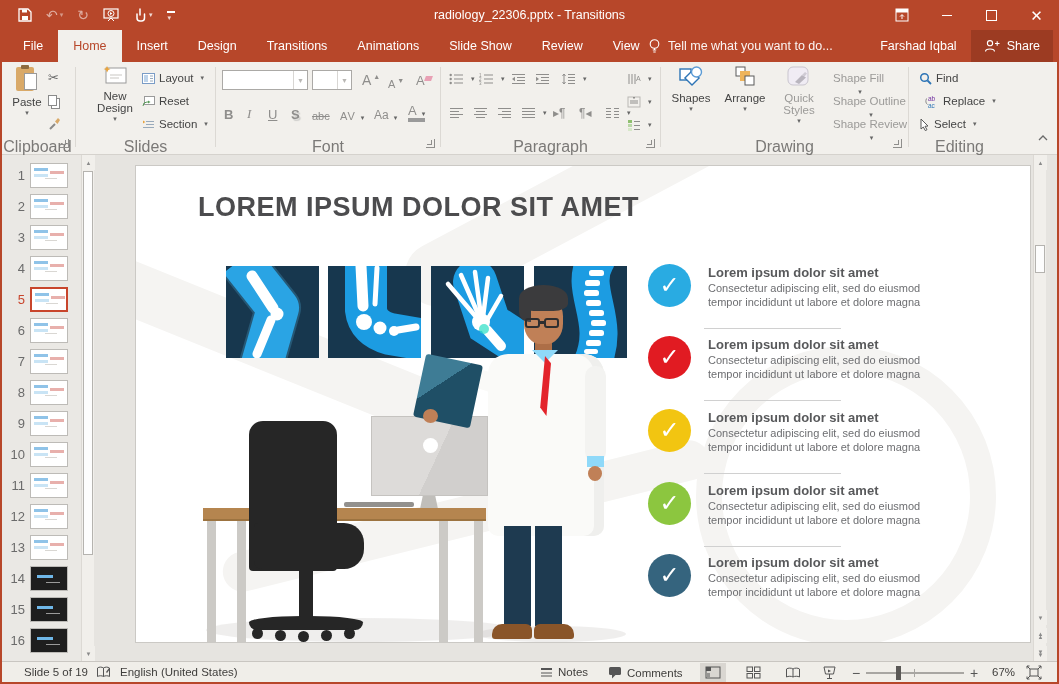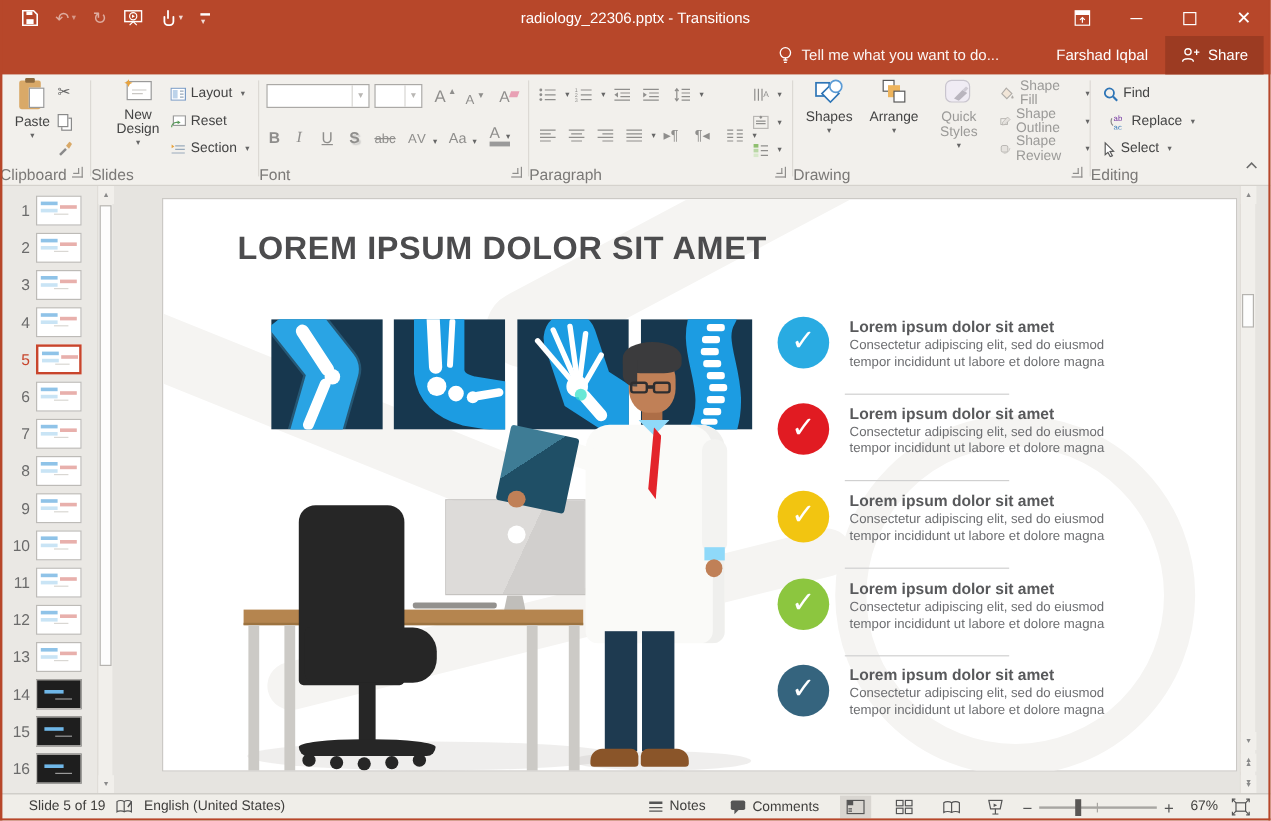--- a/index.html
+++ b/index.html
@@ -31,30 +31,30 @@
   .tab { padding:0 15px; height:32px; line-height:32px; font-size:12.5px; color:#fff; }
   .tab.active { background:#F2F0EC; color:#B7472A; }
   .tellme { position:absolute; left:648px; top:0; height:32px; display:flex; align-items:center; gap:7px; color:rgba(255,255,255,.95); font-size:12.5px; }
   .tabright { position:absolute; right:6px; top:0; height:32px; display:flex; align-items:center; gap:14px; }
   .username { color:#fff; font-size:12.5px; }
   .sharebtn { height:32px; background:#9C3B22; color:#fff; display:flex; align-items:center; gap:7px; padding:0 13px; font-size:12.5px; }
 
   
   .ribbon { position:absolute; left:0; top:62px; width:1059px; height:93px; background:#F2F0EC; border-bottom:1px solid #D5D2CD; z-index:18; }
   .vsep { position:absolute; top:5px; width:1px; height:80px; background:#DCD9D4; }
-  .grplabel { position:absolute; top:76px; font-size:13px; color:#7B7977; width:100%; text-align:left; }
+  .grplabel { position:absolute; top:76px; font-size:16px; color:#7B7977; width:100%; text-align:center; }
   .grp { position:absolute; top:0; height:93px; }
   .launcher { position:absolute; top:77px; width:9px; height:9px; border-right:1px solid #8F8E8C; border-bottom:1px solid #8F8E8C; }
   .launcher::after { content:""; position:absolute; right:2px; bottom:2px; width:4px; height:4px; border-right:1px solid #8F8E8C; border-bottom:1px solid #8F8E8C; }
   .bigbtn { position:absolute; top:3px; width:50px; height:70px; display:flex; flex-direction:column; align-items:center; justify-content:flex-start; font-size:11.5px; color:#444; text-align:center; }
   .bigbtn .lbl { margin-top:3px; line-height:12px; }
   .dd::after { content:"▾"; font-size:7px; color:#666; display:block; margin-top:1px; }
   .ddr::after { content:"▾"; font-size:7px; color:#666; margin-left:3px; }
   .smbtn { position:absolute; display:flex; align-items:center; gap:4px; font-size:11.5px; color:#444; height:20px; }
-  .smbtn.gray { color:#9B9A98; }
+  .smbtn.gray { color:#9B9A98;flex-direction:column; }
   .combo { position:absolute; height:20px; background:#fff; border:1px solid #ABA9A6; }
   .combo .arr { position:absolute; right:0; top:0; width:14px; height:100%; border-left:1px solid #D8D6D3; color:#B9B7B4; font-size:7px; display:flex; align-items:center; justify-content:center; }
   .fbtn { position:absolute; font-size:13px; color:#8F8E8C; height:18px; display:flex; align-items:flex-end; gap:2px; }
   .ficon { font-family:"Liberation Serif","DejaVu Serif",serif; }
 
   
   .thumbpanel { position:absolute; left:2px; top:155px; width:92px; height:506px; background:#EAE8E4; border-right:1px solid #C9C6C1; z-index:10; }
   .thumb-row { position:relative; height:31px; display:flex; align-items:center; }
   .thumb-num { width:26px; text-align:right; font-size:13px; color:#6B6B6B; padding-right:5px; }
   .thumb-row.active .thumb-num { color:#C8452C; }
@@ -137,20 +137,31 @@
             <path d="M7 11V6.8M5 8.6 7 6.6l2 2" fill="none" stroke="#fff"></path>
           </svg>
       </span>
       <span class="wbtn min"></span>
       <span class="wbtn max"></span>
       <span class="wbtn close">✕</span>
     </div>
   </div>
 
   <div class="tabrow">
+    <div class="tabs">
+      <span class="tab">File</span>
+      <span class="tab active">Home</span>
+      <span class="tab">Insert</span>
+      <span class="tab">Design</span>
+      <span class="tab">Transitions</span>
+      <span class="tab">Animations</span>
+      <span class="tab">Slide Show</span>
+      <span class="tab">Review</span>
+      <span class="tab">View</span>
+    </div>
     <div class="tellme">
       <span>
         <svg width="13" height="16" viewBox="0 0 13 16">
             <circle cx="6.5" cy="6" r="4.3" fill="none" stroke="#fff" stroke-width="1.1"></circle>
             <path d="M4.8 12h3.4M5.3 14h2.4" stroke="#fff" stroke-width="1.1"></path>
             <path d="M6.5 10v2" stroke="#fff"></path>
           </svg>
       </span>
       <span>Tell me what you want to do...</span>
     </div>

